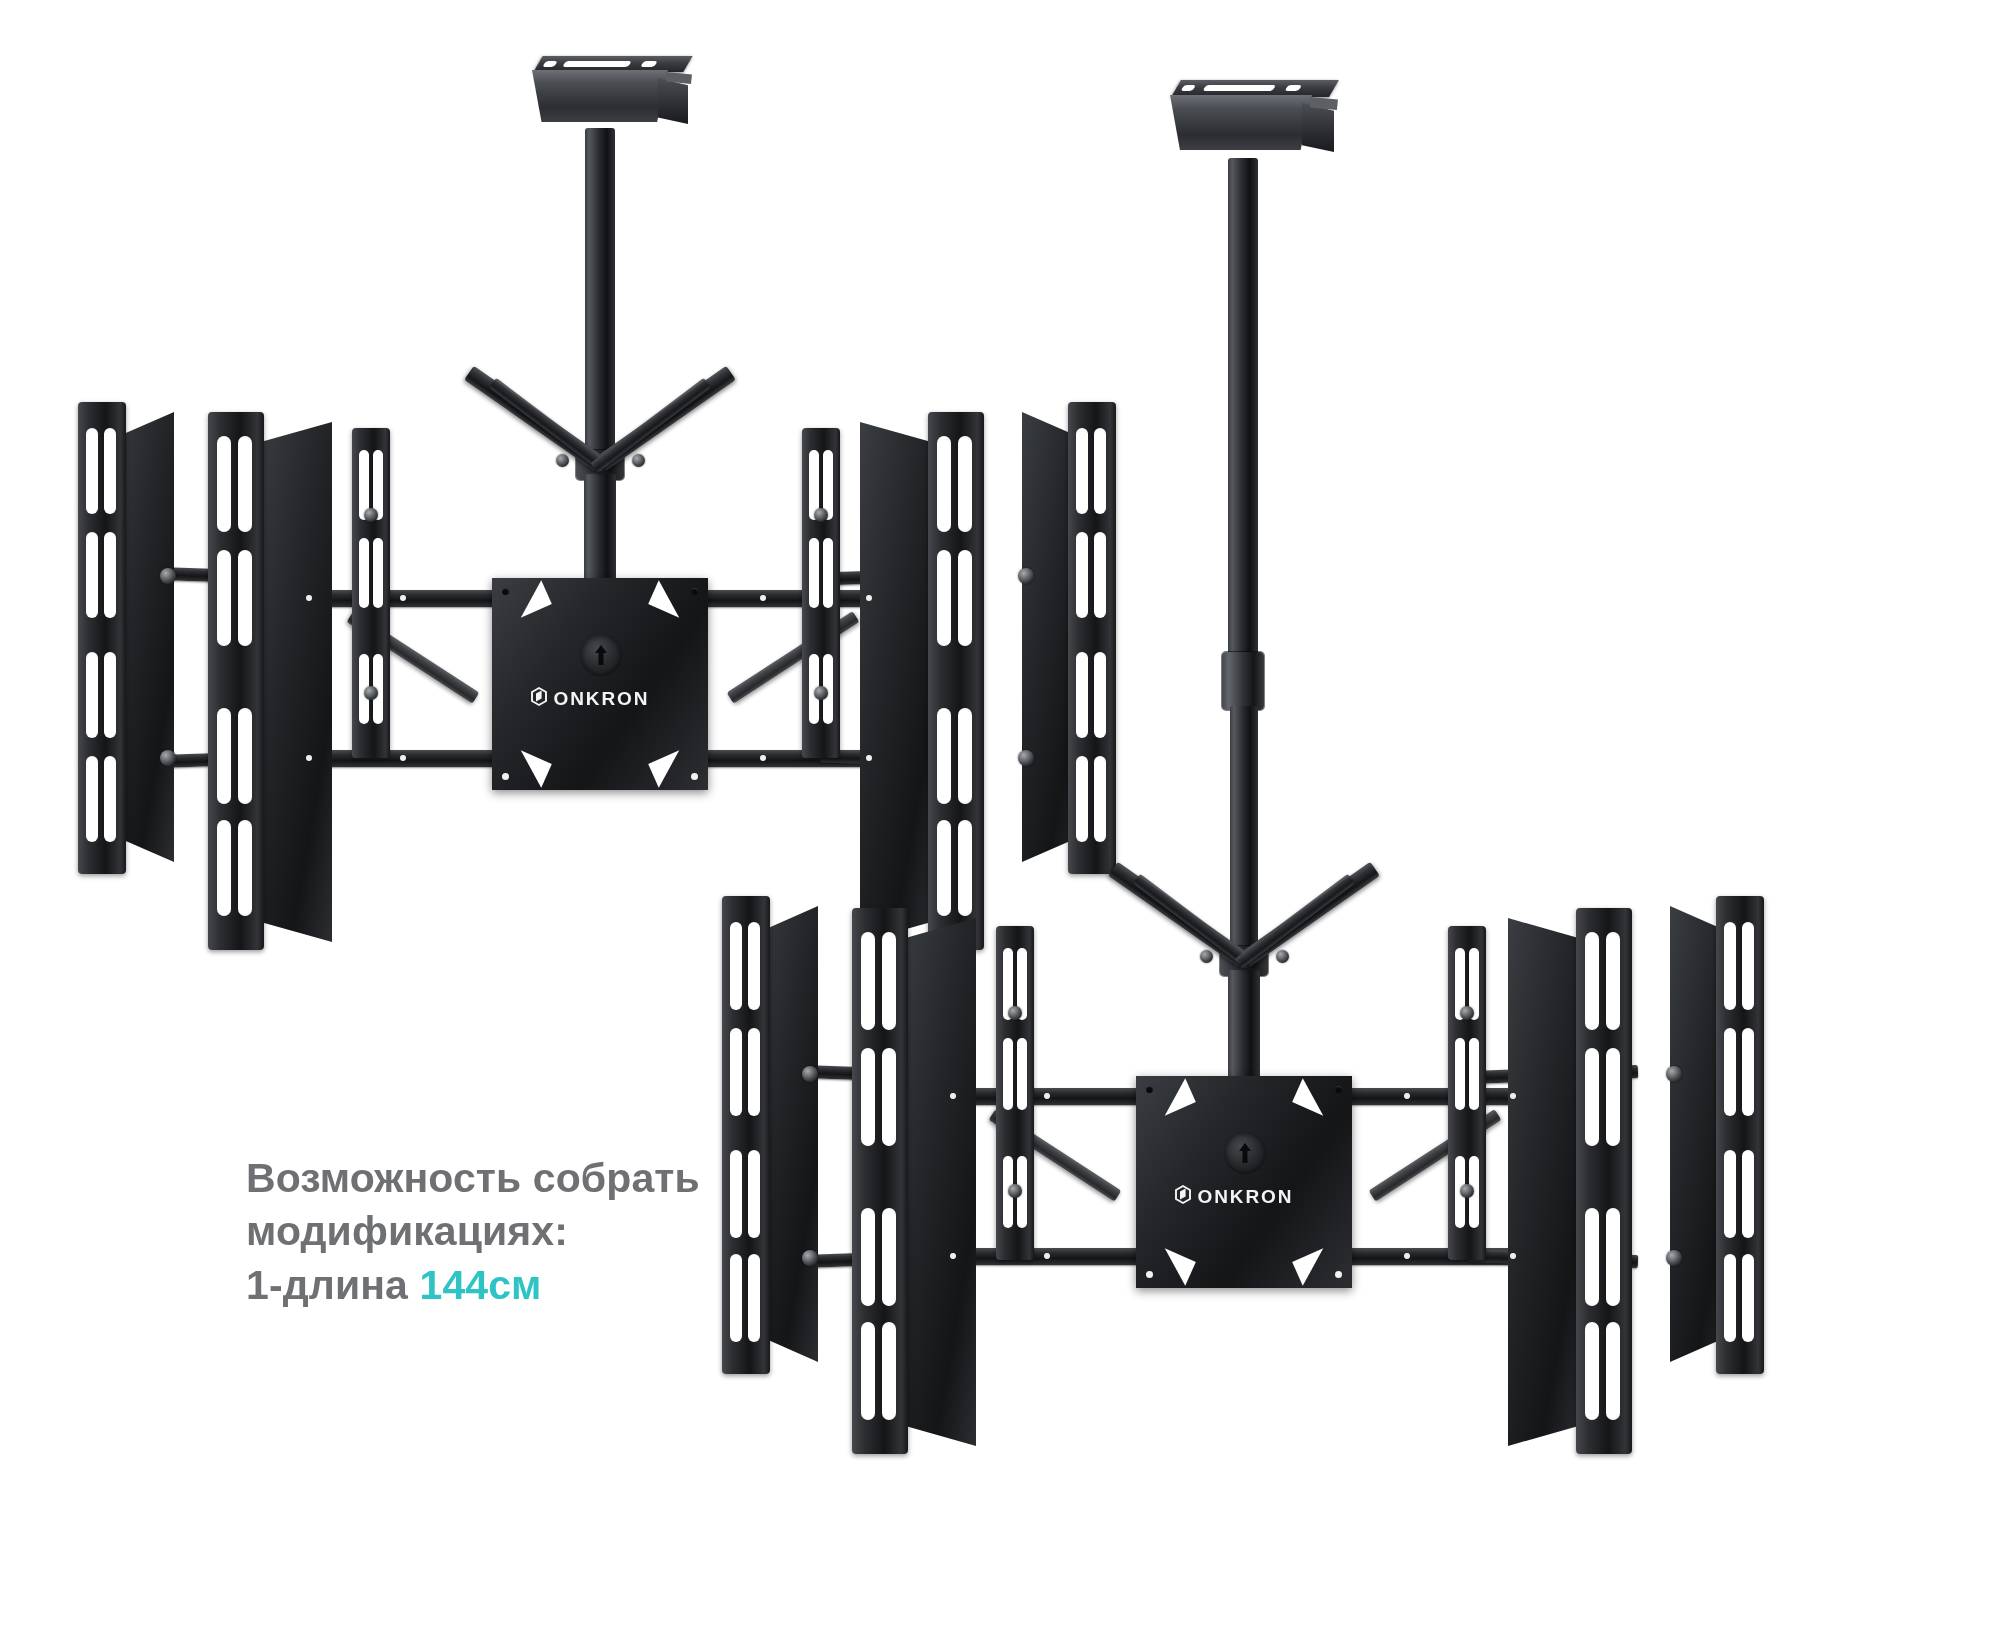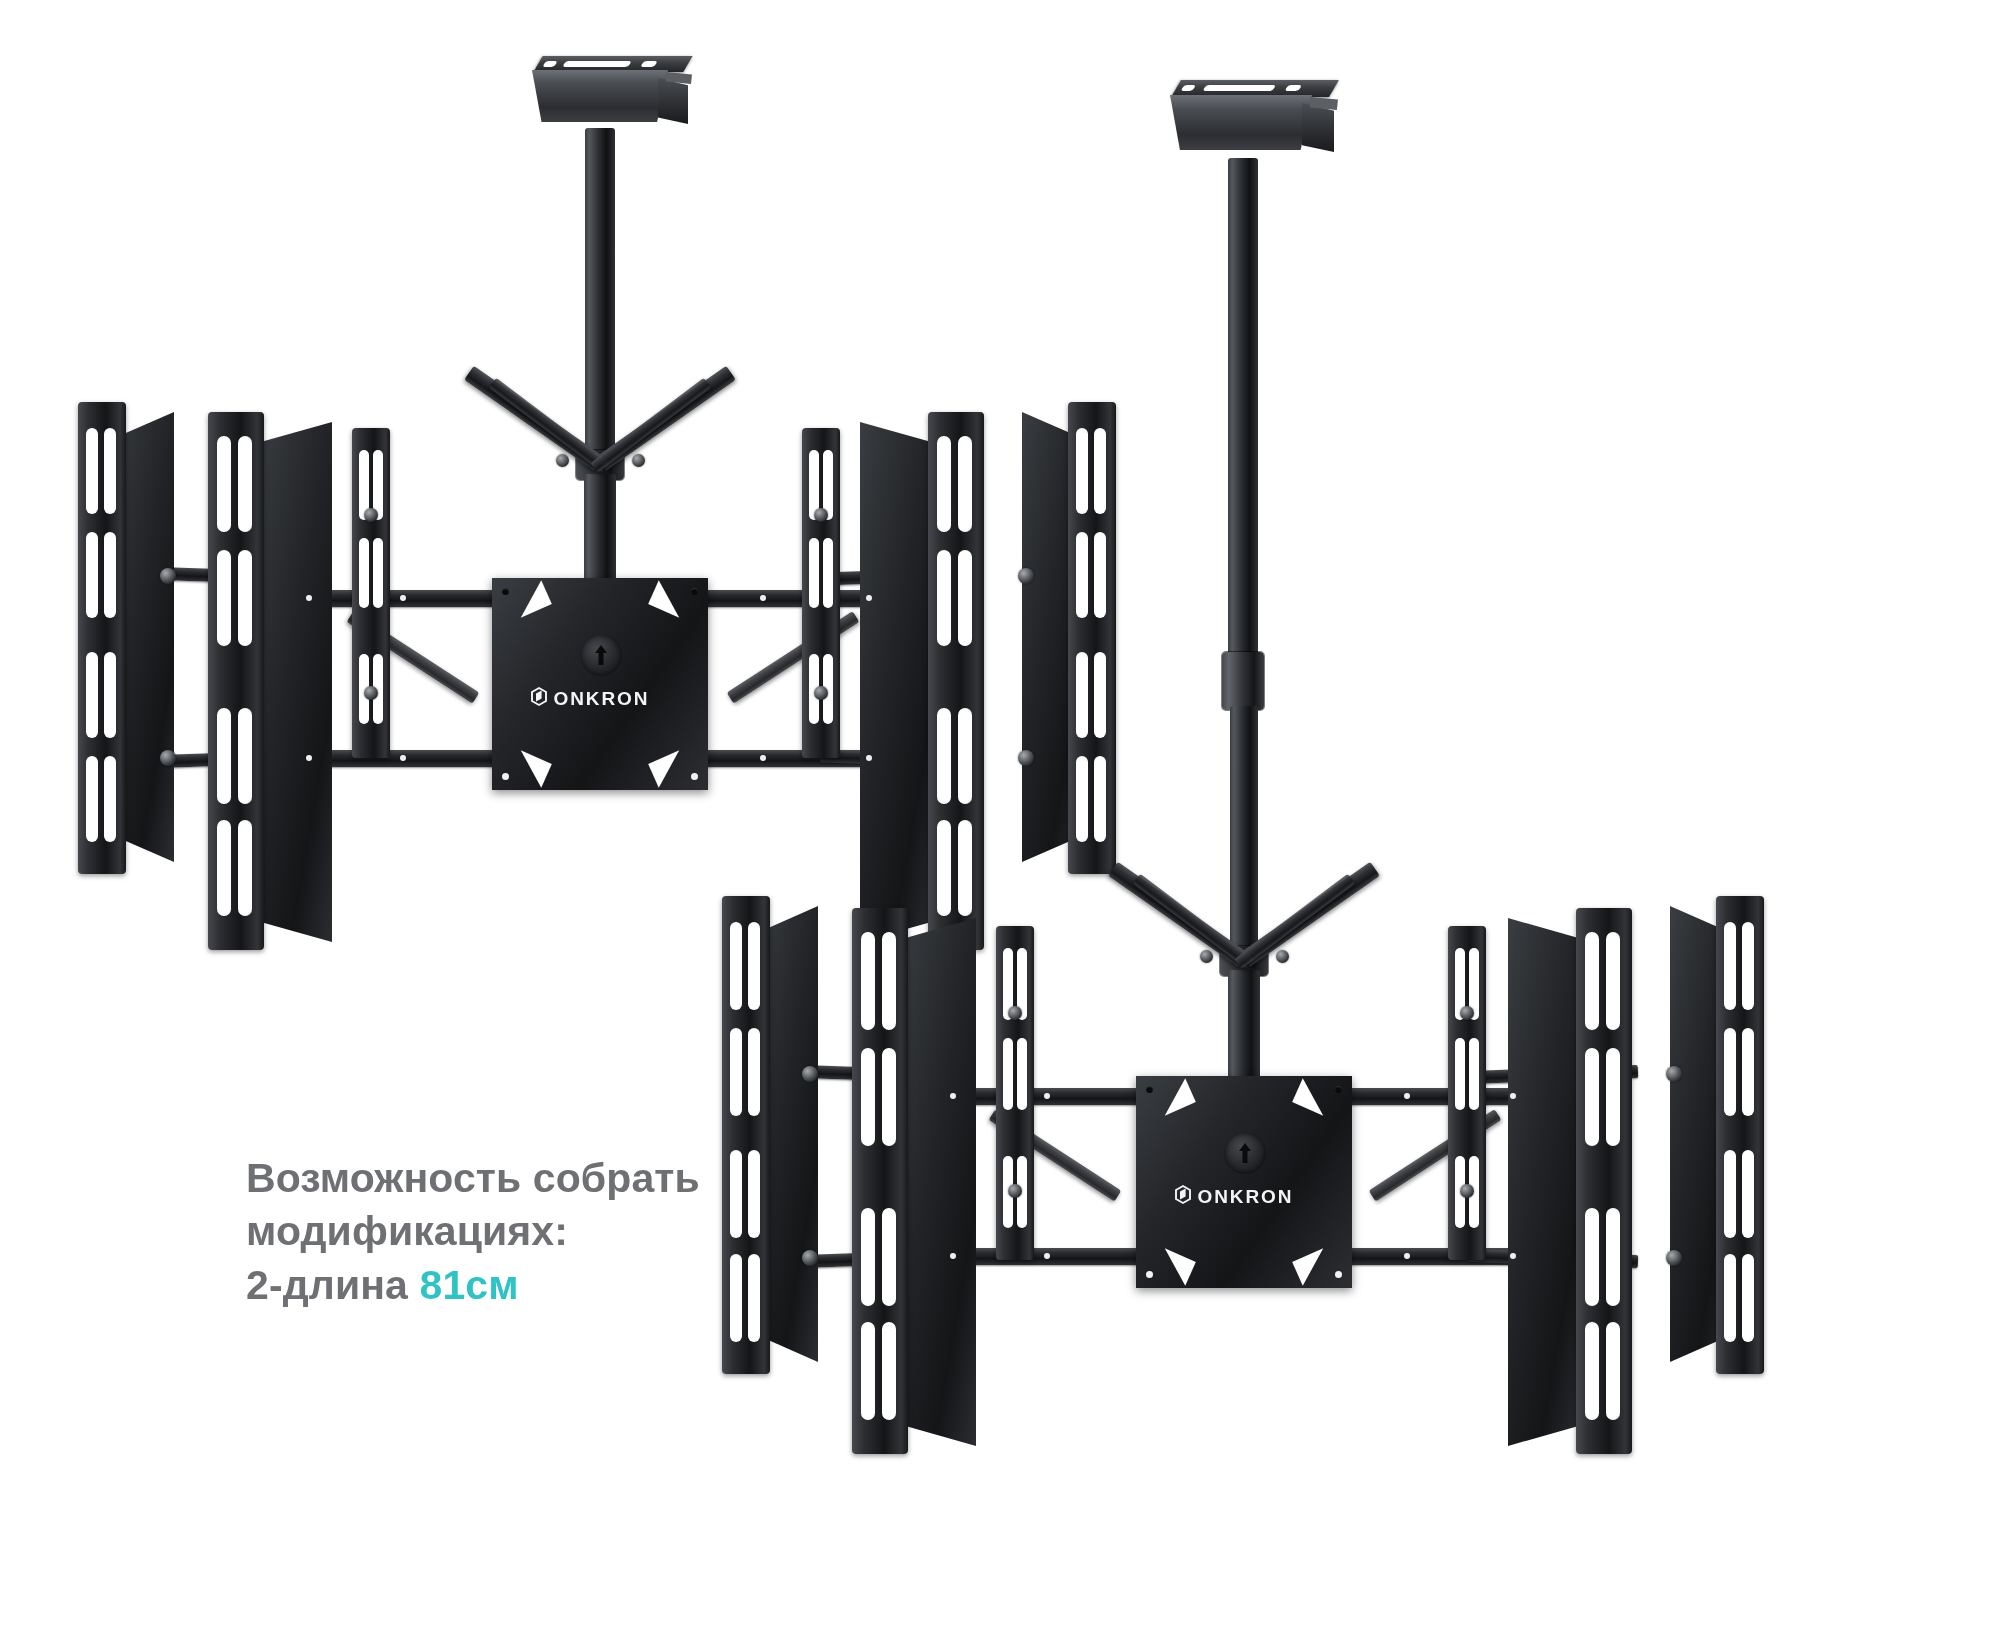--- a/index.html
+++ b/index.html
@@ -448,16 +448,16 @@
     <div class="pt hole" style="left:630px; top:1013px; width:6px; height:6px; background:#efefef;"></div>
     <div class="pt hole" style="left:70px;  top:1173px; width:6px; height:6px; background:#efefef;"></div>
     <div class="pt hole" style="left:164px; top:1173px; width:6px; height:6px; background:#efefef;"></div>
     <div class="pt hole" style="left:524px; top:1173px; width:6px; height:6px; background:#efefef;"></div>
     <div class="pt hole" style="left:630px; top:1173px; width:6px; height:6px; background:#efefef;"></div>
   </div>
 
   <div id="caption">
     <span class="ln">Возможность собрать</span>
     <span class="ln">модификациях:</span>
-    <span class="ln"><span>2-длина </span><span class="hl">81см</span></span>
+    <span class="ln"><span>1-длина </span><span class="hl">144см</span></span>
   </div>
 
 </div>
 
 </body></html>

